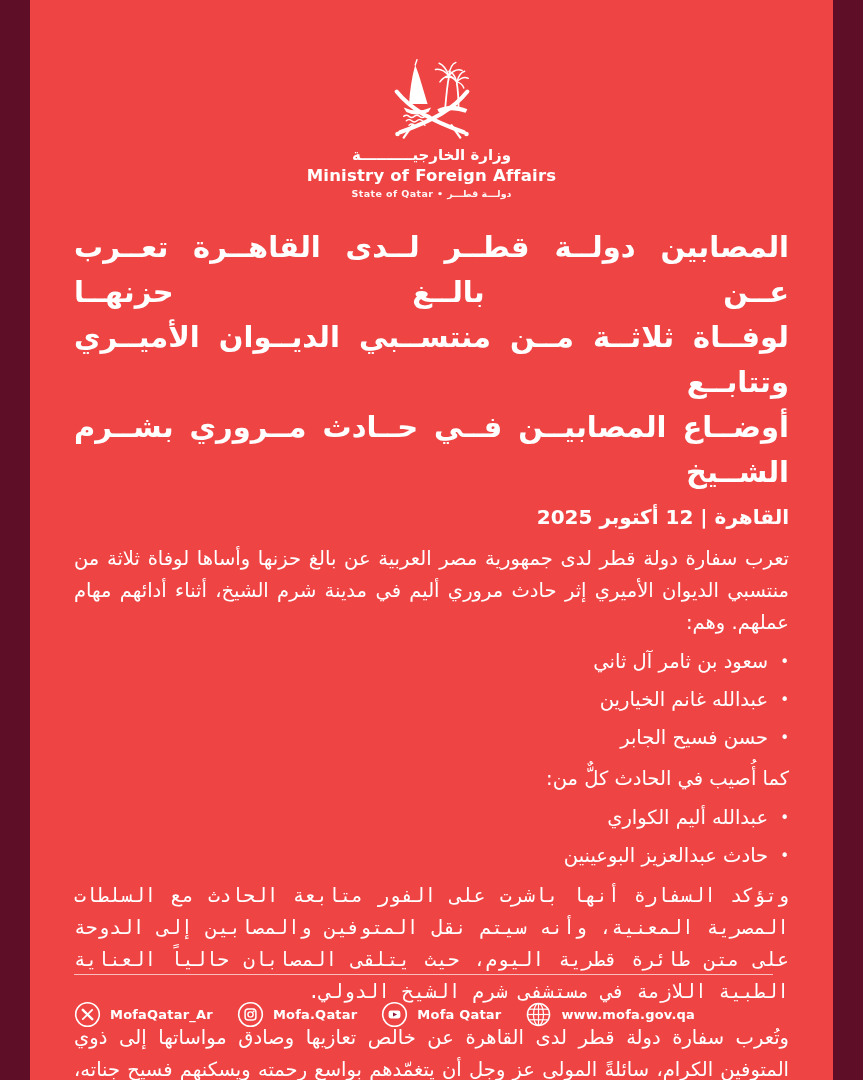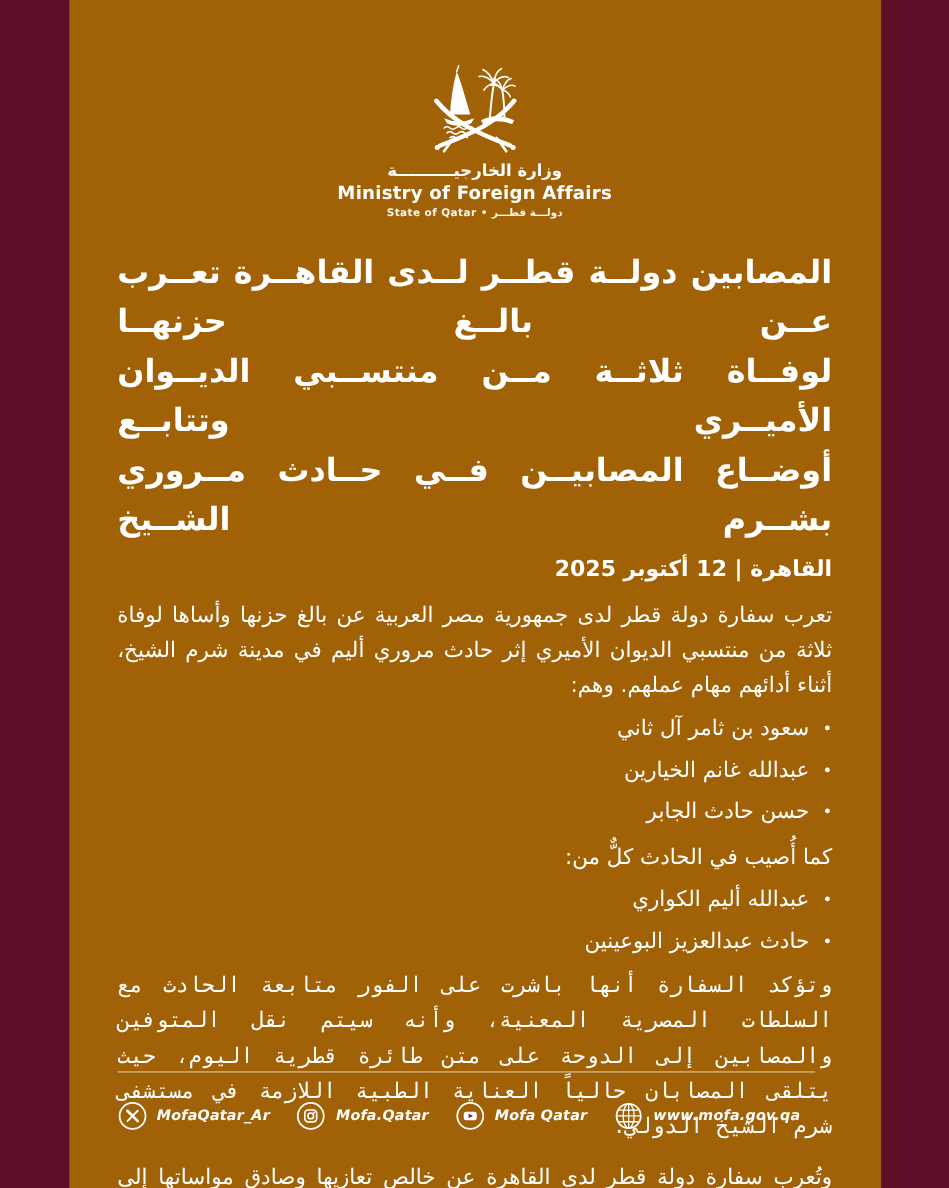--- a/index.html
+++ b/index.html
@@ -1,19 +1,19 @@
 <!DOCTYPE html>
 <html lang="ar"><head>
 <meta charset="utf-8">
 <style>
   html,body{margin:0;padding:0;background:#5e0e26;}
   .page{
     position:relative;
-    width:738px;height:1080px;
-    background:#a16207;
+    width:803px;height:1080px;
+    background:#ef4444;
     color:#FFFFFF;
     font-family:"DejaVu Sans",sans-serif;
     overflow:hidden;
     margin:0 auto;
   }
   
   .brand{padding-top:58px;text-align:center;}
   .emblem{display:block;margin:0 auto;width:90px;height:84px;}
   .brand-ar{font-size:15px;font-weight:bold;margin-top:4px;direction:rtl;}
   .brand-en{font-size:16.5px;font-weight:bold;letter-spacing:.2px;margin-top:2px;}
@@ -21,21 +21,21 @@
   
   .content{padding:0 44px;direction:rtl;}
   .headline{margin:26px 0 0;font-size:29px;line-height:45px;font-weight:bold;}
   .headline .hl{display:block;text-align:justify;text-align-last:justify;}
   .dateline{margin-top:9px;font-size:20px;font-weight:bold;line-height:26px;}
   .para{margin:13px 0 0;font-size:19.5px;line-height:32px;text-align:justify;}
   .names{list-style:none;margin:10px 0 0;padding:0;font-size:19.5px;}
   .names li{display:flex;align-items:center;gap:12px;line-height:26px;margin-bottom:12px;}
   .dot{font-size:15px;line-height:26px;}
   
-  .footer{position:absolute;left:44px;right:60px;top:974px;font-style:italic;}
+  .footer{position:absolute;left:44px;right:60px;top:974px;}
   .divider{height:1px;background:rgba(255,255,255,.65);}
   .social-row{display:flex;align-items:center;gap:24px;margin-top:26px;}
   .social{display:flex;align-items:center;gap:9px;}
   .social-label{font-size:13px;font-weight:bold;letter-spacing:.2px;white-space:nowrap;}
   .sicon{display:block;}
 </style>
 </head>
 <body>
 
 <div class="page">
@@ -98,21 +98,21 @@
       <li>
         <span class="dot">•</span>
         <span>سعود بن ثامر آل ثاني</span>
       </li>
       <li>
         <span class="dot">•</span>
         <span>عبدالله غانم الخيارين</span>
       </li>
       <li>
         <span class="dot">•</span>
-        <span>حسن حادث الجابر</span>
+        <span>حسن فسيح الجابر</span>
       </li>
     </ul>
 
     <p class="para" style="margin-top:2px;">كما أُصيب في الحادث كلٌّ من:</p>
 
     <ul class="names">
       <li>
         <span class="dot">•</span>
         <span>عبدالله أليم الكواري</span>
       </li>

